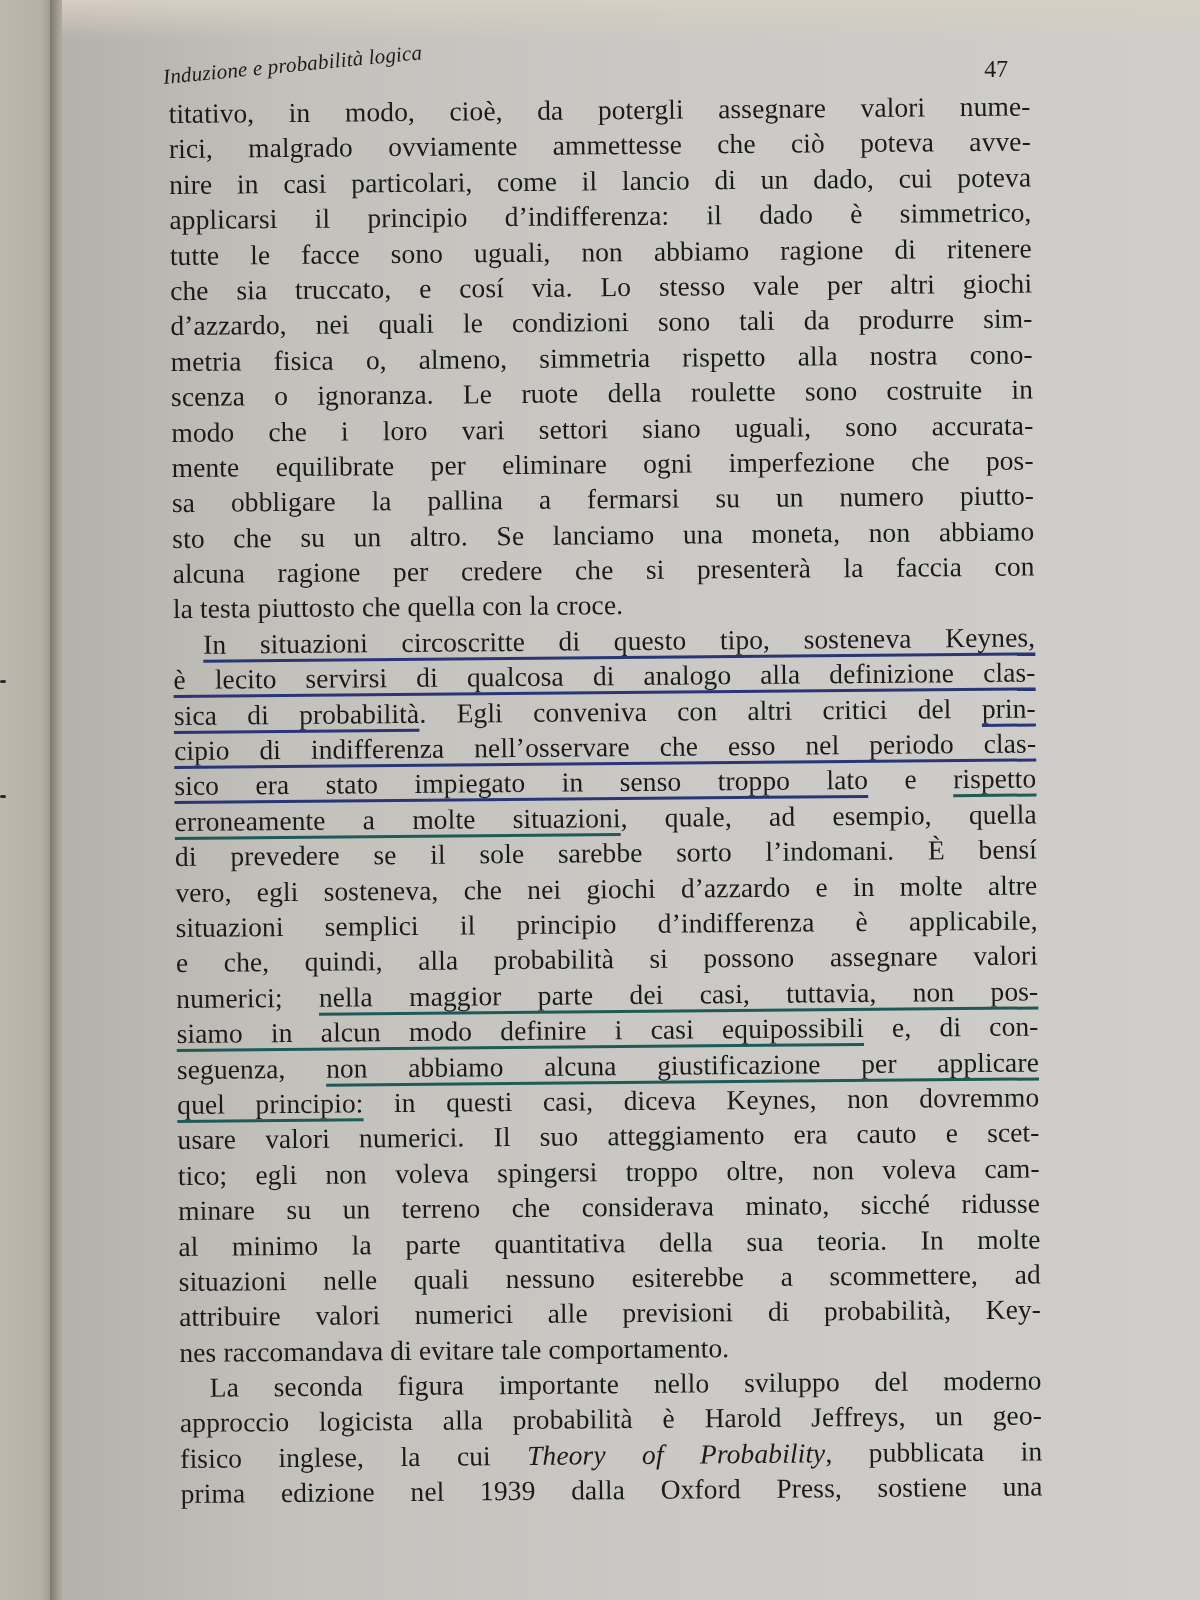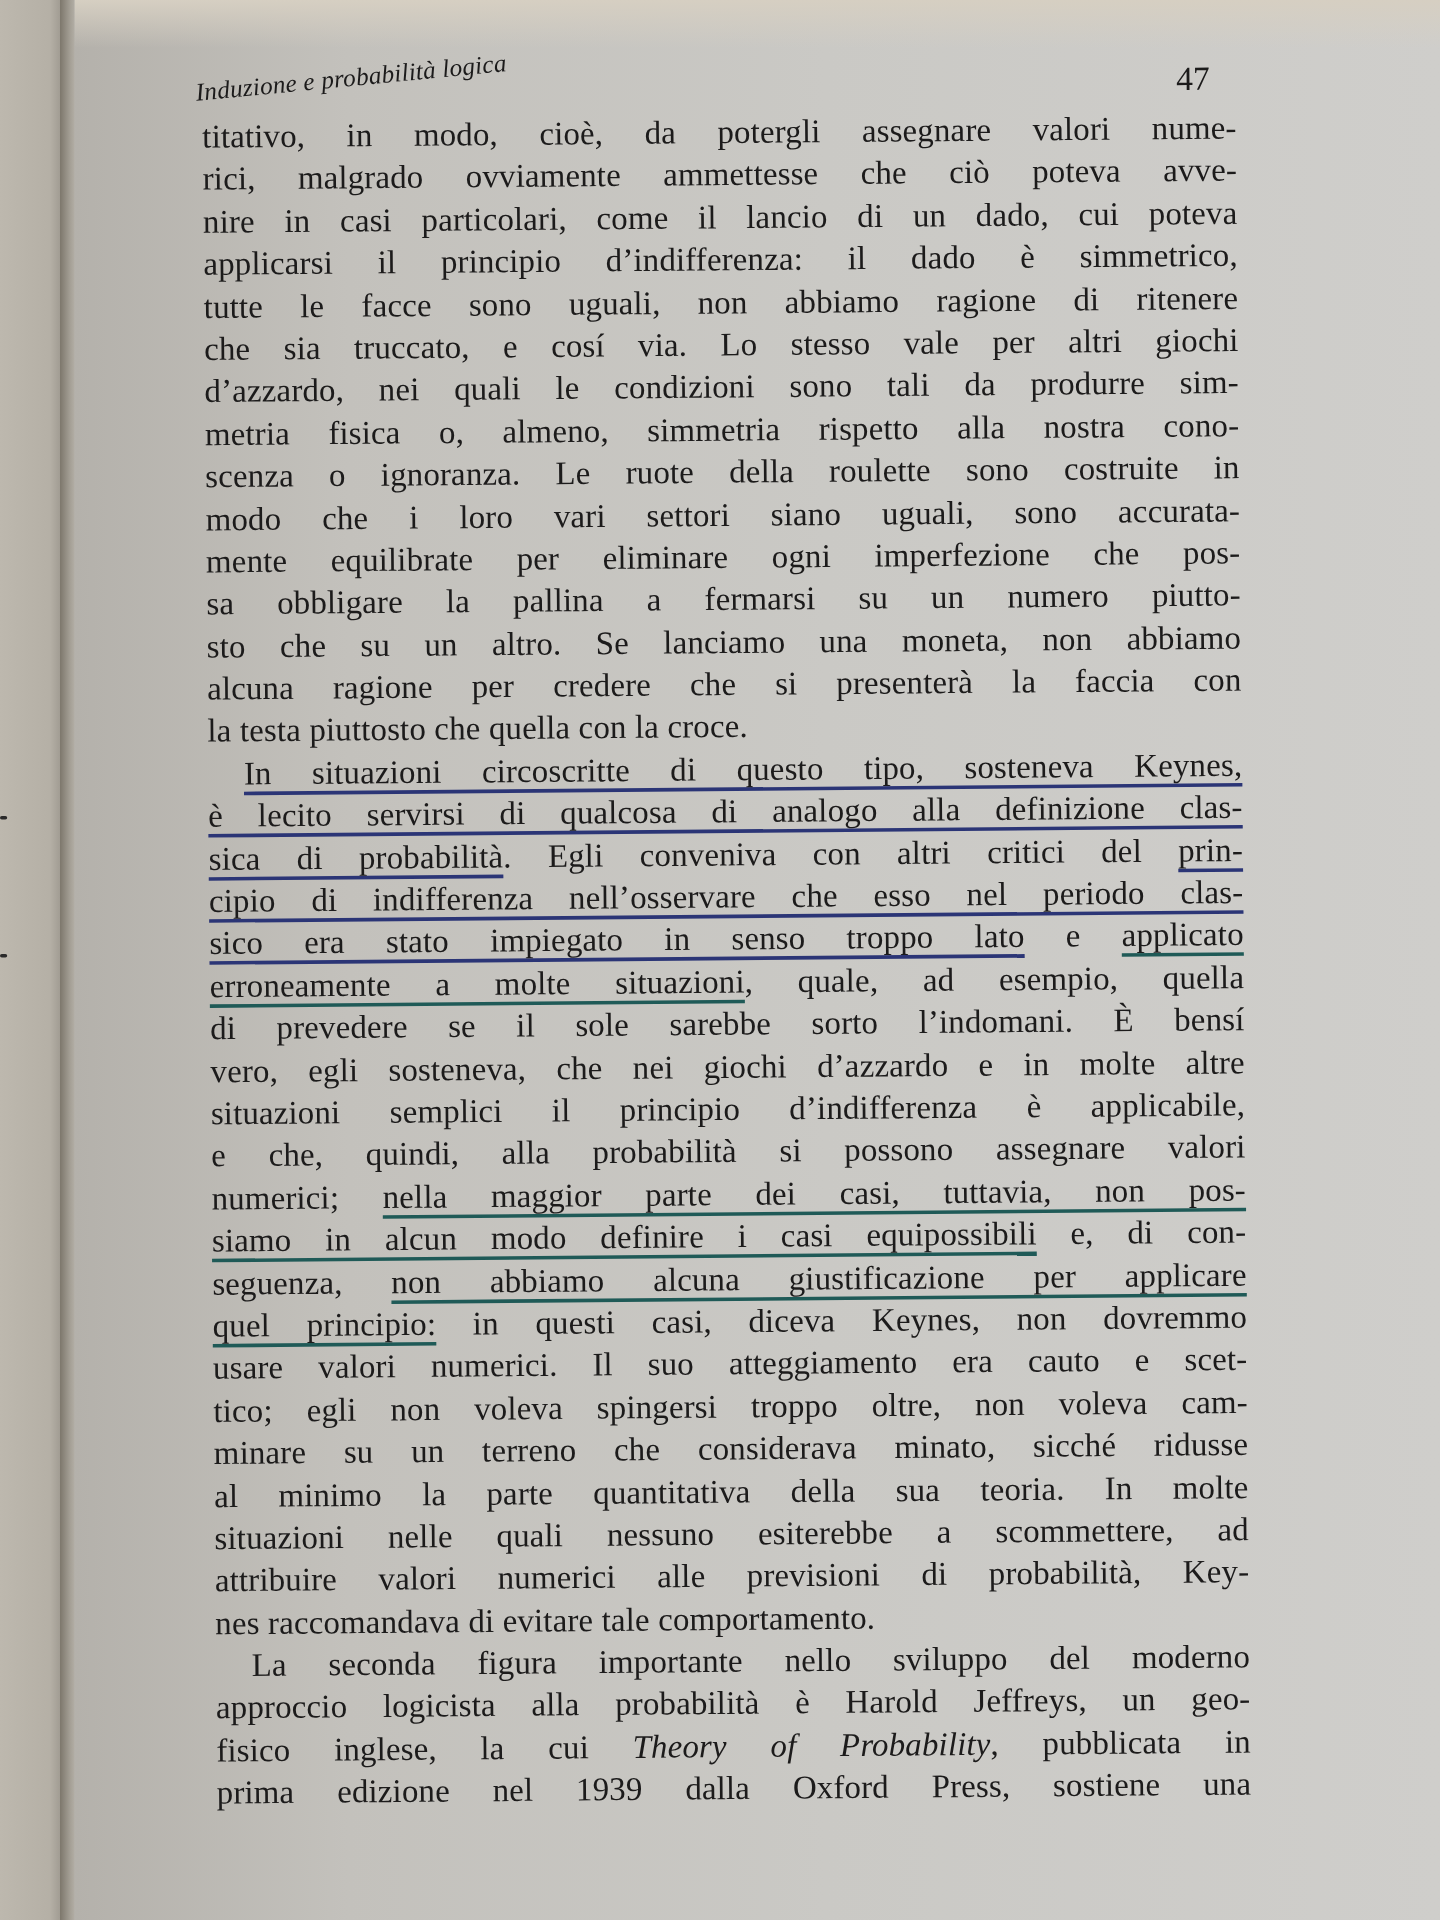--- a/index.html
+++ b/index.html
@@ -64,21 +64,21 @@
     }
     .running-title {
       font-style: italic;
       font-size: 21px;
       transform: rotate(-5deg);
       transform-origin: left bottom;
       margin-left: -4px;
       letter-spacing: 0.2px;
     }
     .page-number {
-      font-size: 28px;
+      font-size: 24px;
       margin-right: 22px;
     }
     .line {
       font-size: 27.5px;
       line-height: 35.4px;
       height: 35.4px;
       white-space: nowrap;
       text-align: justify;
       text-align-last: justify;
       letter-spacing: 0.1px;
@@ -135,21 +135,21 @@
       <div class="line"><span>sto che su un altro. Se lanciamo una moneta, non abbiamo</span></div>
       <div class="line"><span>alcuna ragione per credere che si presenterà la faccia con</span></div>
       <div class="line last"><span>la testa piuttosto che quella con la croce.</span></div>
     </div>
 
     <div>
       <div class="line indent"><span class="u-blue">In situazioni circoscritte di questo tipo, sosteneva Keynes,</span></div>
       <div class="line"><span class="u-blue">è lecito servirsi di qualcosa di analogo alla definizione clas-</span></div>
       <div class="line"><span class="u-blue">sica di probabilità</span><span>. Egli conveniva con altri critici del </span><span class="u-blue">prin-</span></div>
       <div class="line"><span class="u-blue">cipio di indifferenza nell’osservare che esso nel periodo clas-</span></div>
-      <div class="line"><span class="u-blue">sico era stato impiegato in senso troppo lato</span><span> e </span><span class="u-teal">applicato</span></div>
+      <div class="line"><span class="u-blue">sico era stato impiegato in senso troppo lato</span><span> e </span><span class="u-teal">rispetto</span></div>
       <div class="line"><span class="u-teal">erroneamente a molte situazioni</span><span>, quale, ad esempio, quella</span></div>
       <div class="line"><span>di prevedere se il sole sarebbe sorto l’indomani. È bensí</span></div>
       <div class="line"><span>vero, egli sosteneva, che nei giochi d’azzardo e in molte altre</span></div>
       <div class="line"><span>situazioni semplici il principio d’indifferenza è applicabile,</span></div>
       <div class="line"><span>e che, quindi, alla probabilità si possono assegnare valori</span></div>
       <div class="line"><span>numerici; </span><span class="u-teal">nella maggior parte dei casi, tuttavia, non pos-</span></div>
       <div class="line"><span class="u-teal">siamo in alcun modo definire i casi equipossibili</span><span> e, di con-</span></div>
       <div class="line"><span>seguenza, </span><span class="u-teal">non abbiamo alcuna giustificazione per applicare</span></div>
       <div class="line"><span class="u-teal">quel principio:</span><span> in questi casi, diceva Keynes, non dovremmo</span></div>
       <div class="line"><span>usare valori numerici. Il suo atteggiamento era cauto e scet-</span></div>

